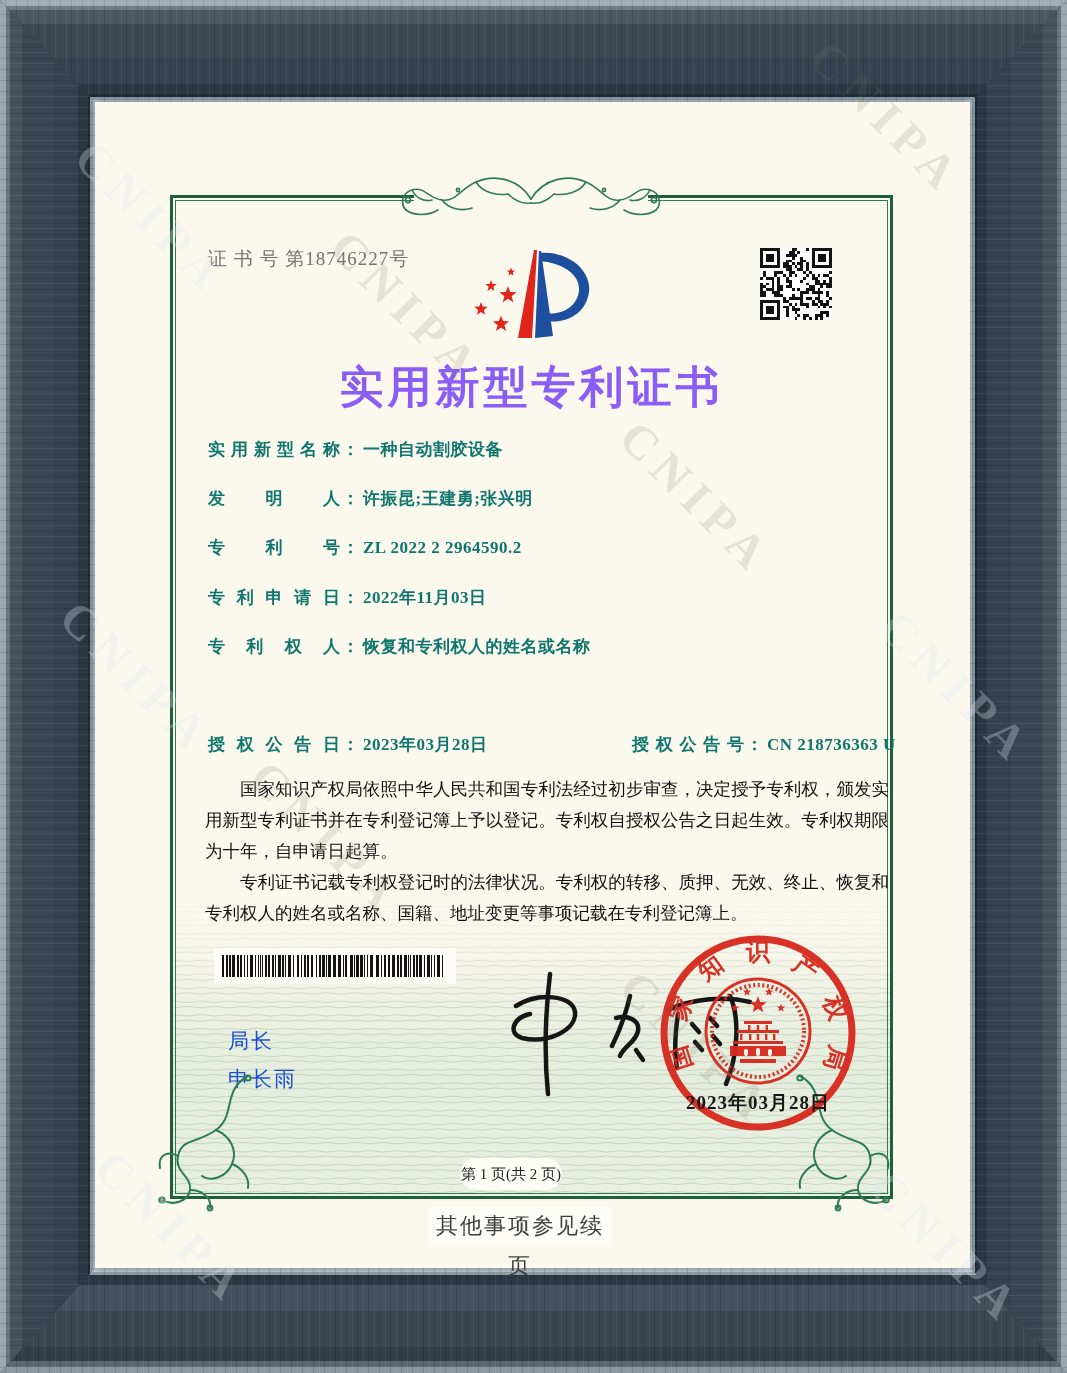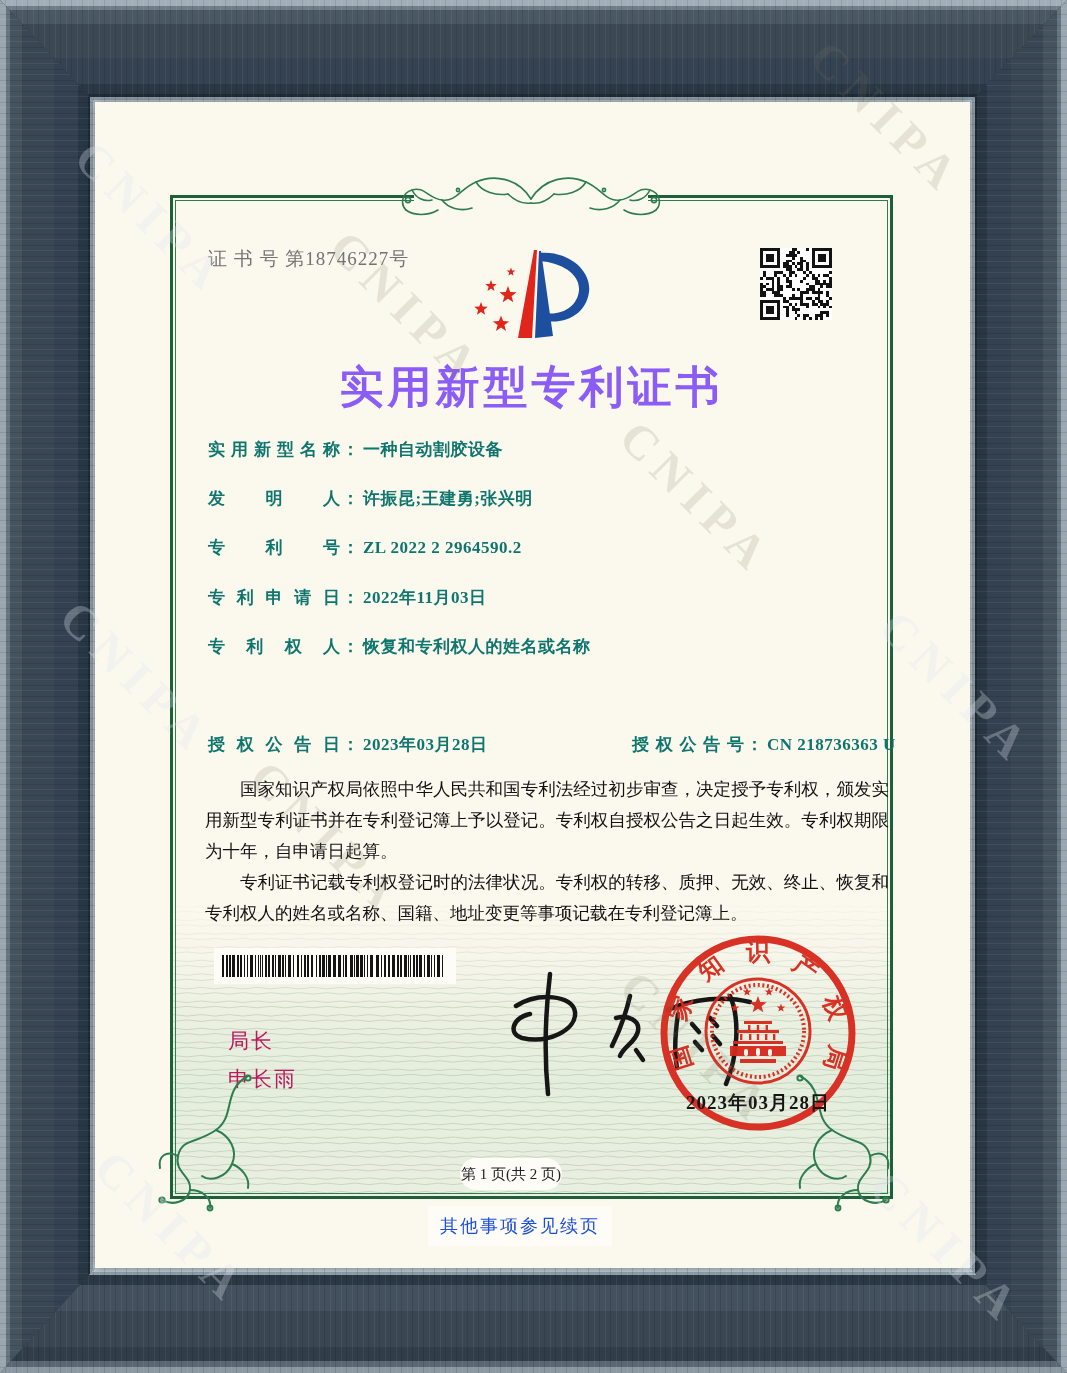--- a/index.html
+++ b/index.html
@@ -47,23 +47,23 @@
   .flabel2{display:inline-block;width:112px;text-align:justify;text-align-last:justify;vertical-align:top;}
   .fcolon{display:inline-block;margin:0 4px 0 2px;}
   .fval{letter-spacing:.5px;}
   .grant2{position:absolute;left:424px;top:0;}
   .paras{position:absolute;left:110px;top:672px;width:684px;font-size:17.5px;line-height:31px;
          color:#111;text-align:justify;}
   .paras p{margin:0;text-indent:2em;}
   .wbox{position:absolute;background:#fdfcf6;}
   .pagebox{left:365px;top:1056px;width:102px;height:32px;font-size:15px;color:#222;
            text-align:center;line-height:32px;border-radius:16px;}
-  .notebox{left:333px;top:1104px;width:184px;height:40px;font-size:18px;color:#1d4ed8;
+  .notebox{left:333px;top:1104px;width:184px;height:40px;font-size:22px;color:#404040;
            text-align:center;line-height:40px;letter-spacing:2px;}
-  .signer{position:absolute;left:133px;font-size:21px;color:#be185d;letter-spacing:2px;}
+  .signer{position:absolute;left:133px;font-size:21px;color:#1d4ed8;letter-spacing:2px;}
   .sealdate{position:absolute;left:563px;top:988px;width:200px;text-align:center;
             font-size:19px;font-weight:bold;color:#151515;letter-spacing:1px;z-index:11;}
   
   .wm{position:absolute;font-family:"Liberation Serif",serif;font-weight:bold;font-size:48px;
       letter-spacing:9px;transform:rotate(45deg);transform-origin:center;white-space:nowrap;z-index:30;
       pointer-events:none;}
   .wm-paper{color:rgba(125,118,96,.16);}
   .wm-frame{color:rgba(222,230,238,.30);}
   svg{display:block;}
 </style>

